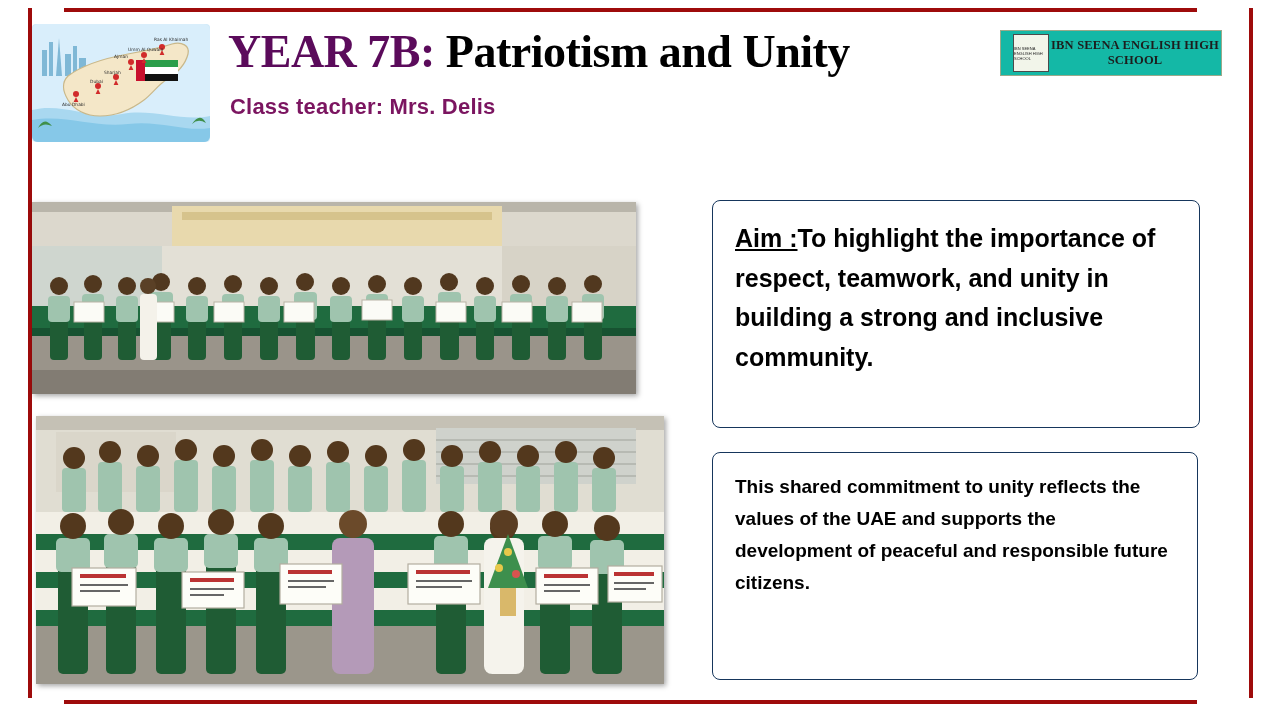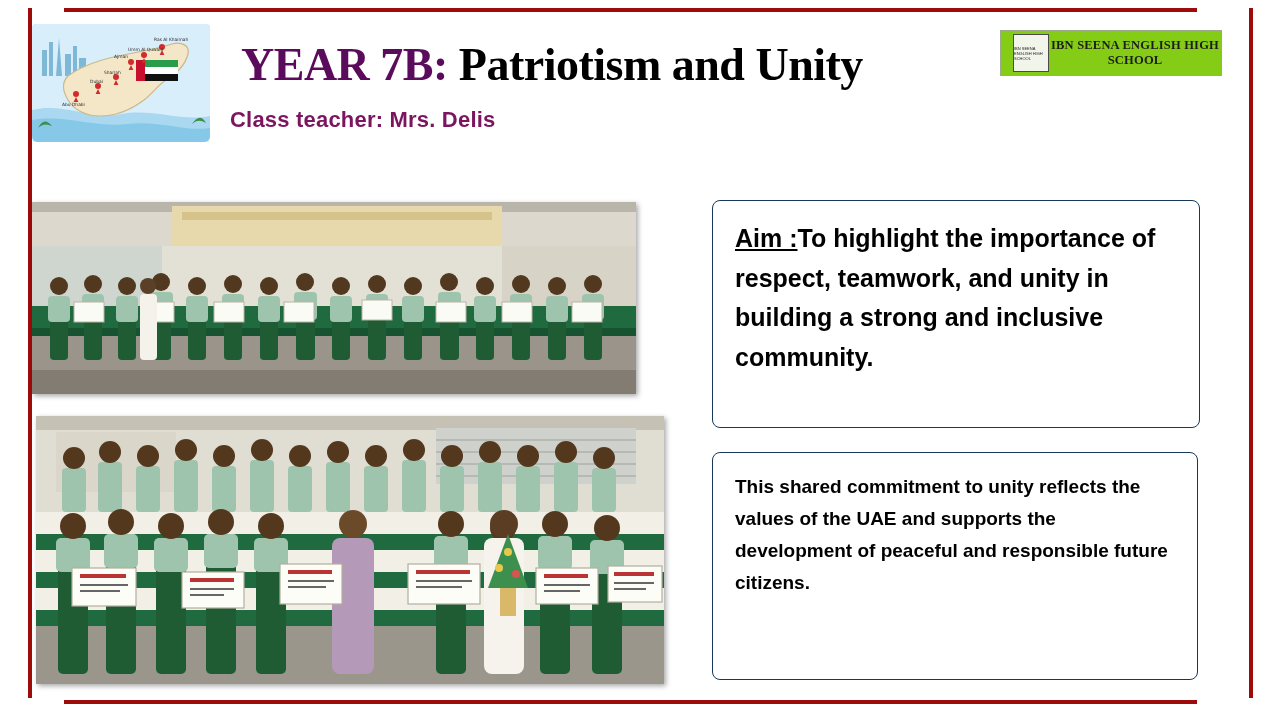--- a/index.html
+++ b/index.html
@@ -62,21 +62,21 @@
   }
   .map-badge svg { display: block; }
 
   .title-block {
     position: absolute;
     left: 228px;
     top: 28px;
     width: 770px;
   }
   .slide-title {
-    margin: 13px;
+    margin: 0;
     font-family: "Liberation Serif", serif;
     font-size: 46px;
     line-height: 1.05;
     font-weight: bold;
     letter-spacing: -0.5px;
     color: #000000;
     white-space: nowrap;
   }
   .slide-title .year {
     color: #5b0b5b;
@@ -99,21 +99,21 @@
     font-size: 13px;
     vertical-align: super;
   }
 
   .school-logo {
     position: absolute;
     left: 1000px;
     top: 30px;
     width: 222px;
     height: 46px;
-    background: #84cc16;
+    background: #14b8a6;
     border: 1px solid #9aa98a;
     box-sizing: border-box;
     display: flex;
     align-items: center;
     padding-left: 12px;
   }
   .school-logo .crest {
     width: 36px;
     height: 38px;
     background: #f2f5ea;

